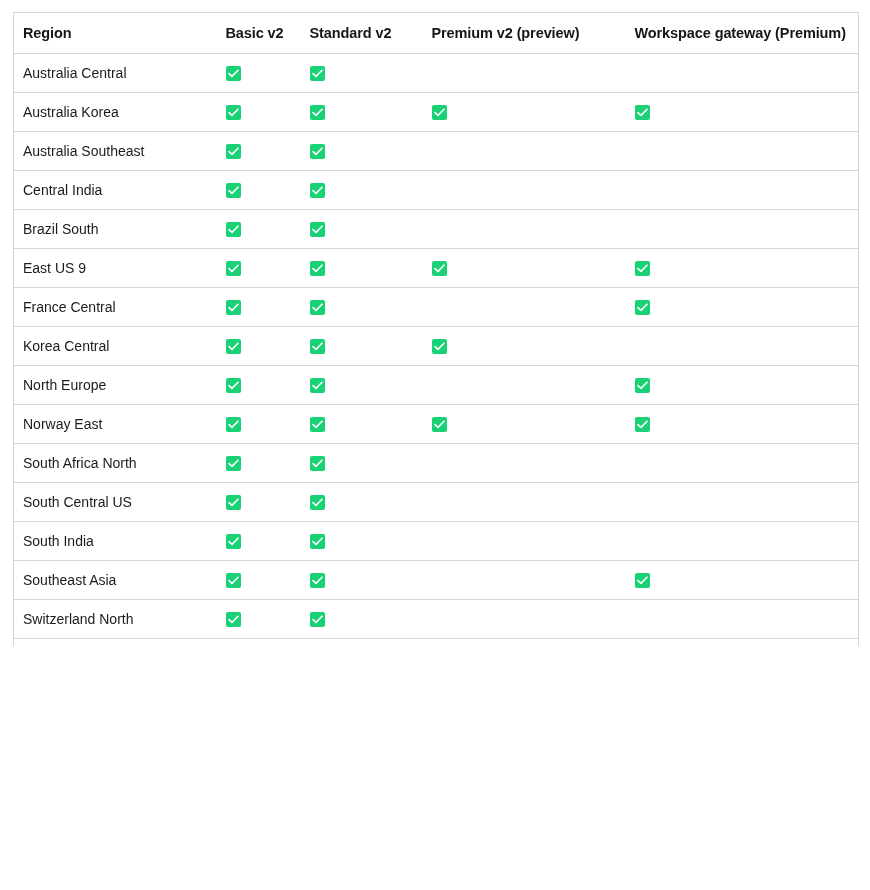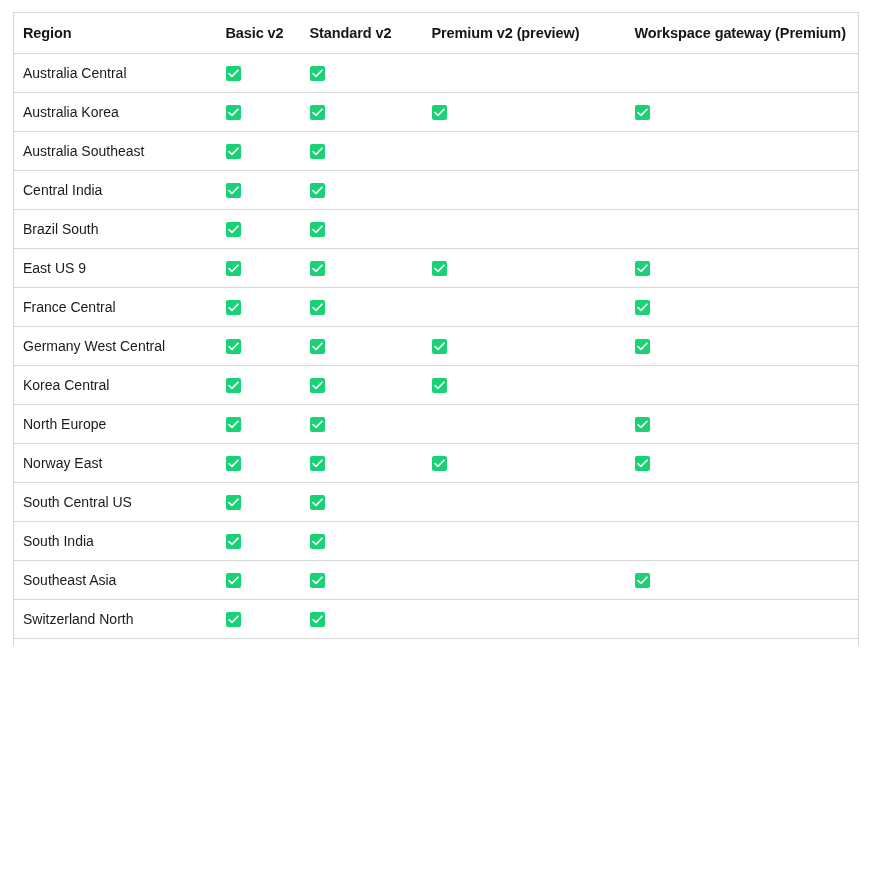--- a/index.html
+++ b/index.html
@@ -230,35 +230,20 @@
                 </svg></span></td>
             <td class="cell-check"><span class="check-icon" style="background: rgb(25, 210, 117);"><svg width="11" height="9" viewBox="0 0 11 9">
                   <path d="M1 4.6 L4 7.4 L10 1.2" fill="none" stroke="#ffffff" stroke-width="1.6" stroke-linecap="round" stroke-linejoin="round"></path>
                 </svg></span></td>
             <td class="cell-check"><span class="check-empty"></span></td>
             <td class="cell-check"><span class="check-icon" style="background: rgb(25, 210, 117);"><svg width="11" height="9" viewBox="0 0 11 9">
                   <path d="M1 4.6 L4 7.4 L10 1.2" fill="none" stroke="#ffffff" stroke-width="1.6" stroke-linecap="round" stroke-linejoin="round"></path>
                 </svg></span></td>
           </tr>
           <tr>
-            <td class="cell-region">Germany West Central</td>
-            <td class="cell-check"><span class="check-icon" style="background: rgb(25, 210, 117);"><svg width="11" height="9" viewBox="0 0 11 9">
-                  <path d="M1 4.6 L4 7.4 L10 1.2" fill="none" stroke="#ffffff" stroke-width="1.6" stroke-linecap="round" stroke-linejoin="round"></path>
-                </svg></span></td>
-            <td class="cell-check"><span class="check-icon" style="background: rgb(25, 210, 117);"><svg width="11" height="9" viewBox="0 0 11 9">
-                  <path d="M1 4.6 L4 7.4 L10 1.2" fill="none" stroke="#ffffff" stroke-width="1.6" stroke-linecap="round" stroke-linejoin="round"></path>
-                </svg></span></td>
-            <td class="cell-check"><span class="check-icon" style="background: rgb(25, 210, 117);"><svg width="11" height="9" viewBox="0 0 11 9">
-                  <path d="M1 4.6 L4 7.4 L10 1.2" fill="none" stroke="#ffffff" stroke-width="1.6" stroke-linecap="round" stroke-linejoin="round"></path>
-                </svg></span></td>
-            <td class="cell-check"><span class="check-icon" style="background: rgb(25, 210, 117);"><svg width="11" height="9" viewBox="0 0 11 9">
-                  <path d="M1 4.6 L4 7.4 L10 1.2" fill="none" stroke="#ffffff" stroke-width="1.6" stroke-linecap="round" stroke-linejoin="round"></path>
-                </svg></span></td>
-          </tr>
-          <tr>
             <td class="cell-region">Korea Central</td>
             <td class="cell-check"><span class="check-icon" style="background: rgb(25, 210, 117);"><svg width="11" height="9" viewBox="0 0 11 9">
                   <path d="M1 4.6 L4 7.4 L10 1.2" fill="none" stroke="#ffffff" stroke-width="1.6" stroke-linecap="round" stroke-linejoin="round"></path>
                 </svg></span></td>
             <td class="cell-check"><span class="check-icon" style="background: rgb(25, 210, 117);"><svg width="11" height="9" viewBox="0 0 11 9">
                   <path d="M1 4.6 L4 7.4 L10 1.2" fill="none" stroke="#ffffff" stroke-width="1.6" stroke-linecap="round" stroke-linejoin="round"></path>
                 </svg></span></td>
             <td class="cell-check"><span class="check-icon" style="background: rgb(25, 210, 117);"><svg width="11" height="9" viewBox="0 0 11 9">
                   <path d="M1 4.6 L4 7.4 L10 1.2" fill="none" stroke="#ffffff" stroke-width="1.6" stroke-linecap="round" stroke-linejoin="round"></path>
                 </svg></span></td>
@@ -284,20 +269,31 @@
                 </svg></span></td>
             <td class="cell-check"><span class="check-icon" style="background: rgb(25, 210, 117);"><svg width="11" height="9" viewBox="0 0 11 9">
                   <path d="M1 4.6 L4 7.4 L10 1.2" fill="none" stroke="#ffffff" stroke-width="1.6" stroke-linecap="round" stroke-linejoin="round"></path>
                 </svg></span></td>
             <td class="cell-check"><span class="check-icon" style="background: rgb(25, 210, 117);"><svg width="11" height="9" viewBox="0 0 11 9">
                   <path d="M1 4.6 L4 7.4 L10 1.2" fill="none" stroke="#ffffff" stroke-width="1.6" stroke-linecap="round" stroke-linejoin="round"></path>
                 </svg></span></td>
             <td class="cell-check"><span class="check-icon" style="background: rgb(25, 210, 117);"><svg width="11" height="9" viewBox="0 0 11 9">
                   <path d="M1 4.6 L4 7.4 L10 1.2" fill="none" stroke="#ffffff" stroke-width="1.6" stroke-linecap="round" stroke-linejoin="round"></path>
                 </svg></span></td>
+          </tr>
+          <tr>
+            <td class="cell-region">South Africa North</td>
+            <td class="cell-check"><span class="check-icon" style="background: rgb(25, 210, 117);"><svg width="11" height="9" viewBox="0 0 11 9">
+                  <path d="M1 4.6 L4 7.4 L10 1.2" fill="none" stroke="#ffffff" stroke-width="1.6" stroke-linecap="round" stroke-linejoin="round"></path>
+                </svg></span></td>
+            <td class="cell-check"><span class="check-icon" style="background: rgb(25, 210, 117);"><svg width="11" height="9" viewBox="0 0 11 9">
+                  <path d="M1 4.6 L4 7.4 L10 1.2" fill="none" stroke="#ffffff" stroke-width="1.6" stroke-linecap="round" stroke-linejoin="round"></path>
+                </svg></span></td>
+            <td class="cell-check"><span class="check-empty"></span></td>
+            <td class="cell-check"><span class="check-empty"></span></td>
           </tr>
           <tr>
             <td class="cell-region">South Central US</td>
             <td class="cell-check"><span class="check-icon" style="background: rgb(25, 210, 117);"><svg width="11" height="9" viewBox="0 0 11 9">
                   <path d="M1 4.6 L4 7.4 L10 1.2" fill="none" stroke="#ffffff" stroke-width="1.6" stroke-linecap="round" stroke-linejoin="round"></path>
                 </svg></span></td>
             <td class="cell-check"><span class="check-icon" style="background: rgb(25, 210, 117);"><svg width="11" height="9" viewBox="0 0 11 9">
                   <path d="M1 4.6 L4 7.4 L10 1.2" fill="none" stroke="#ffffff" stroke-width="1.6" stroke-linecap="round" stroke-linejoin="round"></path>
                 </svg></span></td>
             <td class="cell-check"><span class="check-empty"></span></td>

